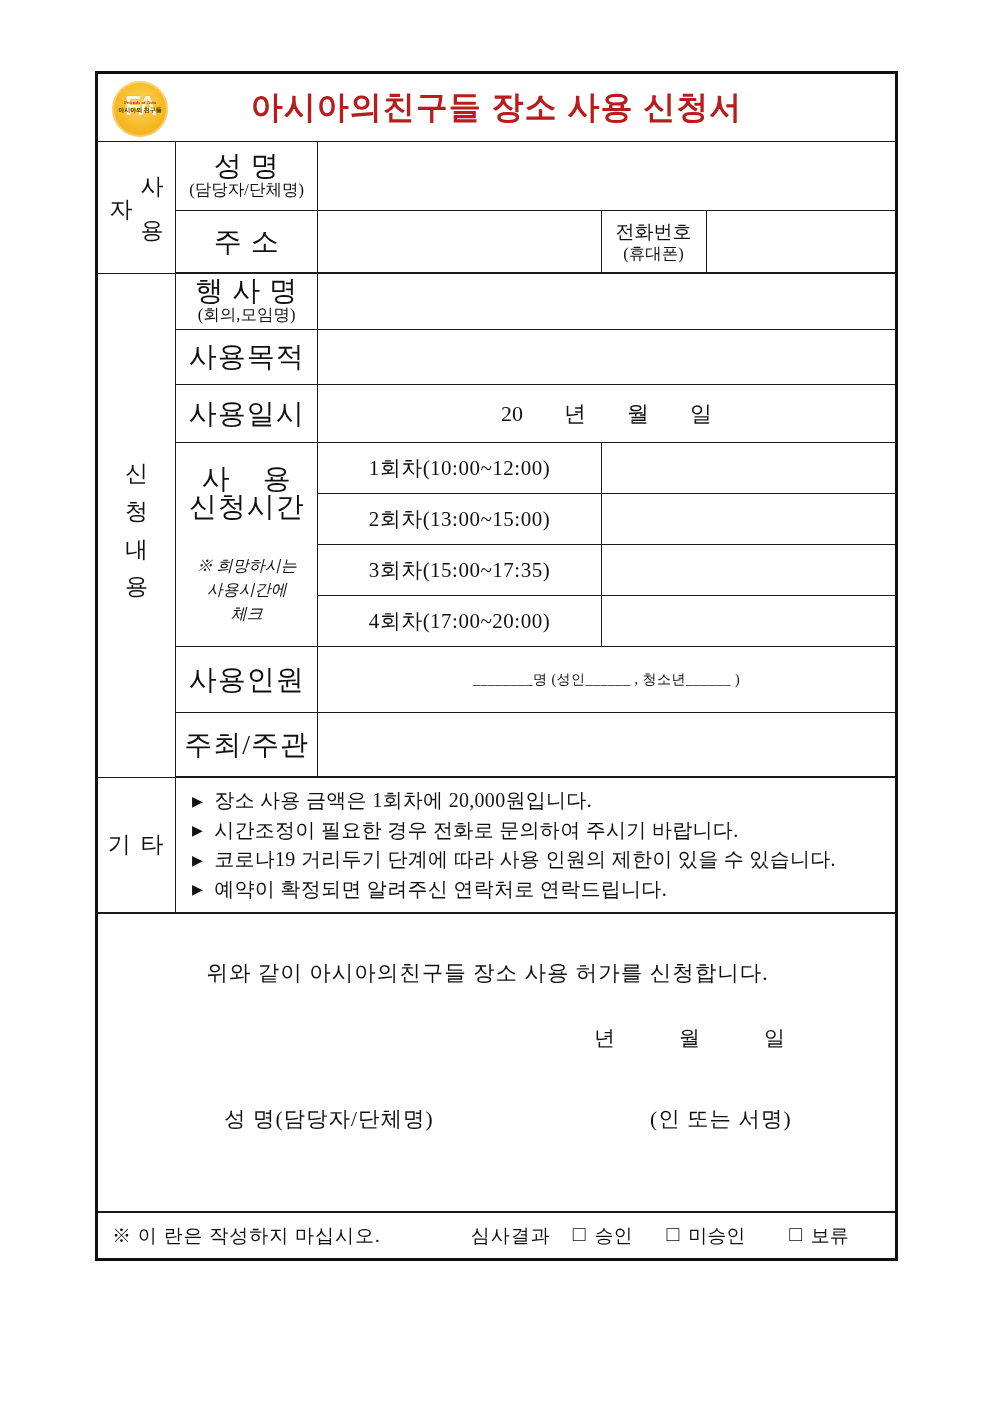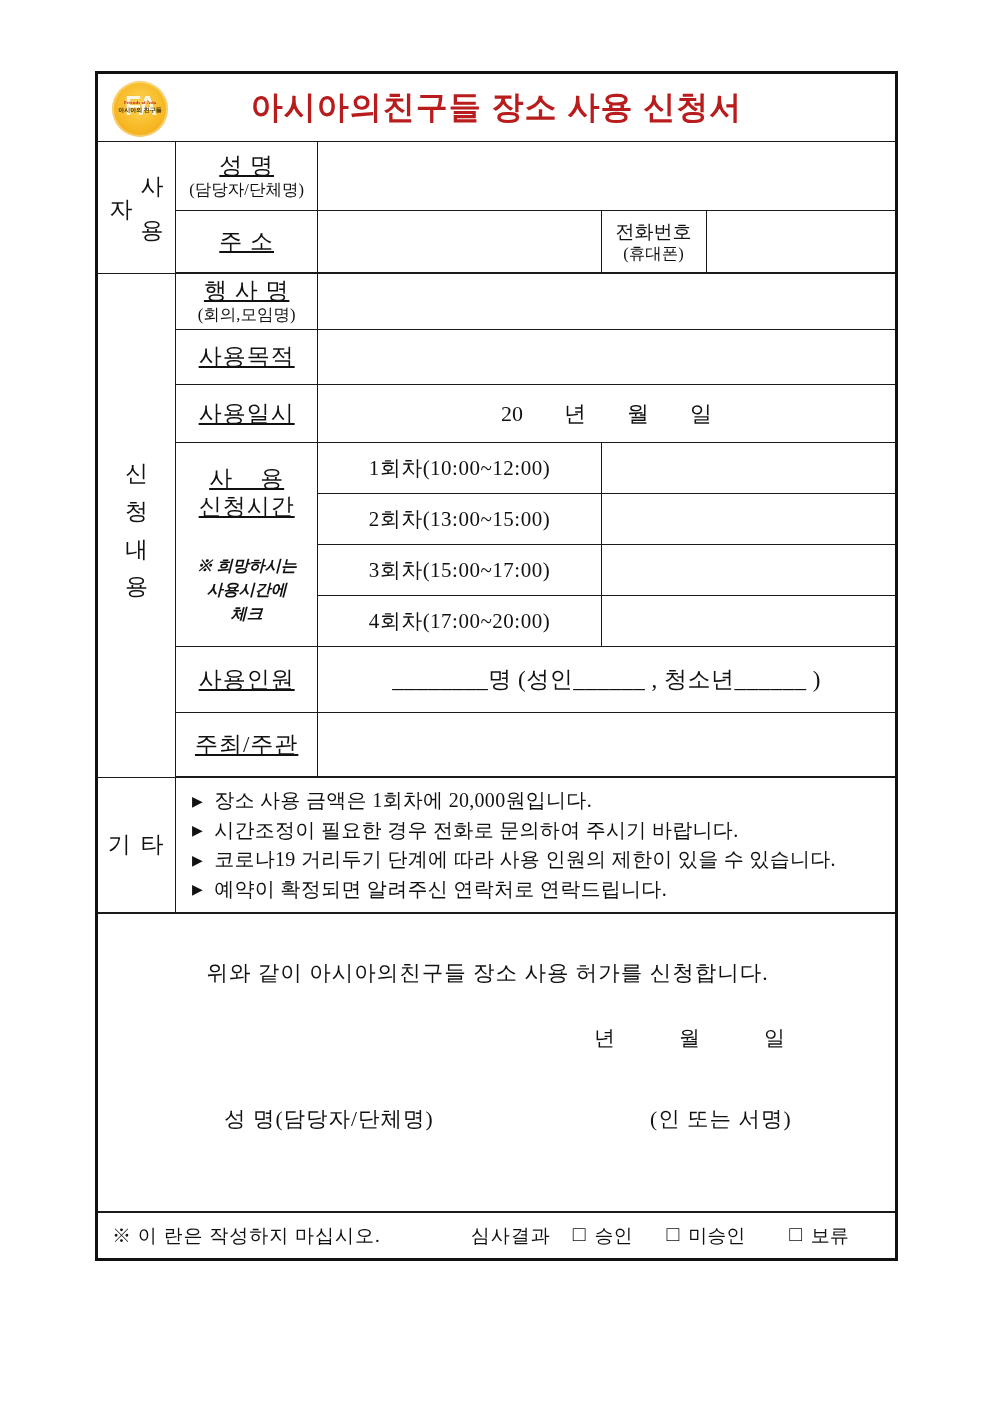--- a/index.html
+++ b/index.html
@@ -46,21 +46,21 @@
   .logo-line2{
     position:absolute;left:0;right:0;top:26px;text-align:center;
     font-size:6px;line-height:7px;color:#3c2a05;font-weight:700;white-space:nowrap;
   }
 
   
   .cat{font-size:23px;letter-spacing:2px;}
   .vstack{display:inline-block;writing-mode:vertical-rl;text-orientation:upright;}
   .vs-user{letter-spacing:22px;font-size:23px;}
   .vs-app{letter-spacing:15px;font-size:23px;}
-  .lbl-main{font-size:23px;letter-spacing:1px;line-height:26px;text-decoration:underline;}
+  .lbl-main{font-size:28px;letter-spacing:1px;line-height:26px;}
   .lbl-sub{font-size:16.5px;line-height:21px;letter-spacing:0;}
   .phone-main{font-size:19px;line-height:23px;}
   .phone-sub{font-size:16.5px;line-height:21px;}
   .pre{white-space:pre;}
 
   
   tr.r-name  td{height:68px;}
   tr.r-addr  td{height:61px;}
   tr.r-event td{height:55px;}
   tr.r-purpose td{height:54px;}
@@ -68,22 +68,22 @@
   tr.r-time  td{height:50px;}
   tr.r-people td{height:65px;}
   tr.r-host  td{height:63px;}
   tr.r-etc   td{height:134px;}
   tr.r-sig   td{height:297px;}
   tr.r-review td{height:45px;}
 
   .date-cell-inner{display:flex;justify-content:center;align-items:center;gap:41px;font-size:22px;}
   .time-slot{font-size:21px;letter-spacing:.5px;}
   .time-label-cell .lbl-main{margin-top:2px;}
-  .time-note{margin-top:34px;font-style:italic;font-weight:700;font-size:16px;line-height:24px;}
-  .people-text{font-size:23px;letter-spacing:.5px;}
+  .time-note{margin-top:34px;font-style:italic;font-weight:400;font-size:16px;line-height:24px;}
+  .people-text{font-size:14px;letter-spacing:.5px;}
 
   
   .etc-cell-inner{
     display:flex;flex-direction:column;justify-content:space-around;
     height:100%;padding:8px 10px 8px 16px;box-sizing:border-box;text-align:left;
   }
   .bullet-line{display:flex;align-items:center;gap:11px;font-size:20px;letter-spacing:.3px;}
   .tri{font-size:14px;line-height:1;transform:translateY(1px);}
 
   
@@ -198,21 +198,21 @@
         </div>
       </td>
       <td class="time-slot">1회차(10:00~12:00)</td>
       <td colspan="2"></td>
     </tr>
     <tr class="r-time">
       <td class="time-slot">2회차(13:00~15:00)</td>
       <td colspan="2"></td>
     </tr>
     <tr class="r-time">
-      <td class="time-slot">3회차(15:00~17:00)</td>
+      <td class="time-slot">3회차(15:00~17:35)</td>
       <td colspan="2"></td>
     </tr>
     <tr class="r-time">
       <td class="time-slot">4회차(17:00~20:00)</td>
       <td colspan="2"></td>
     </tr>
 
     <tr class="r-people">
       <td>
         <div class="lbl-main">사용인원</div>

